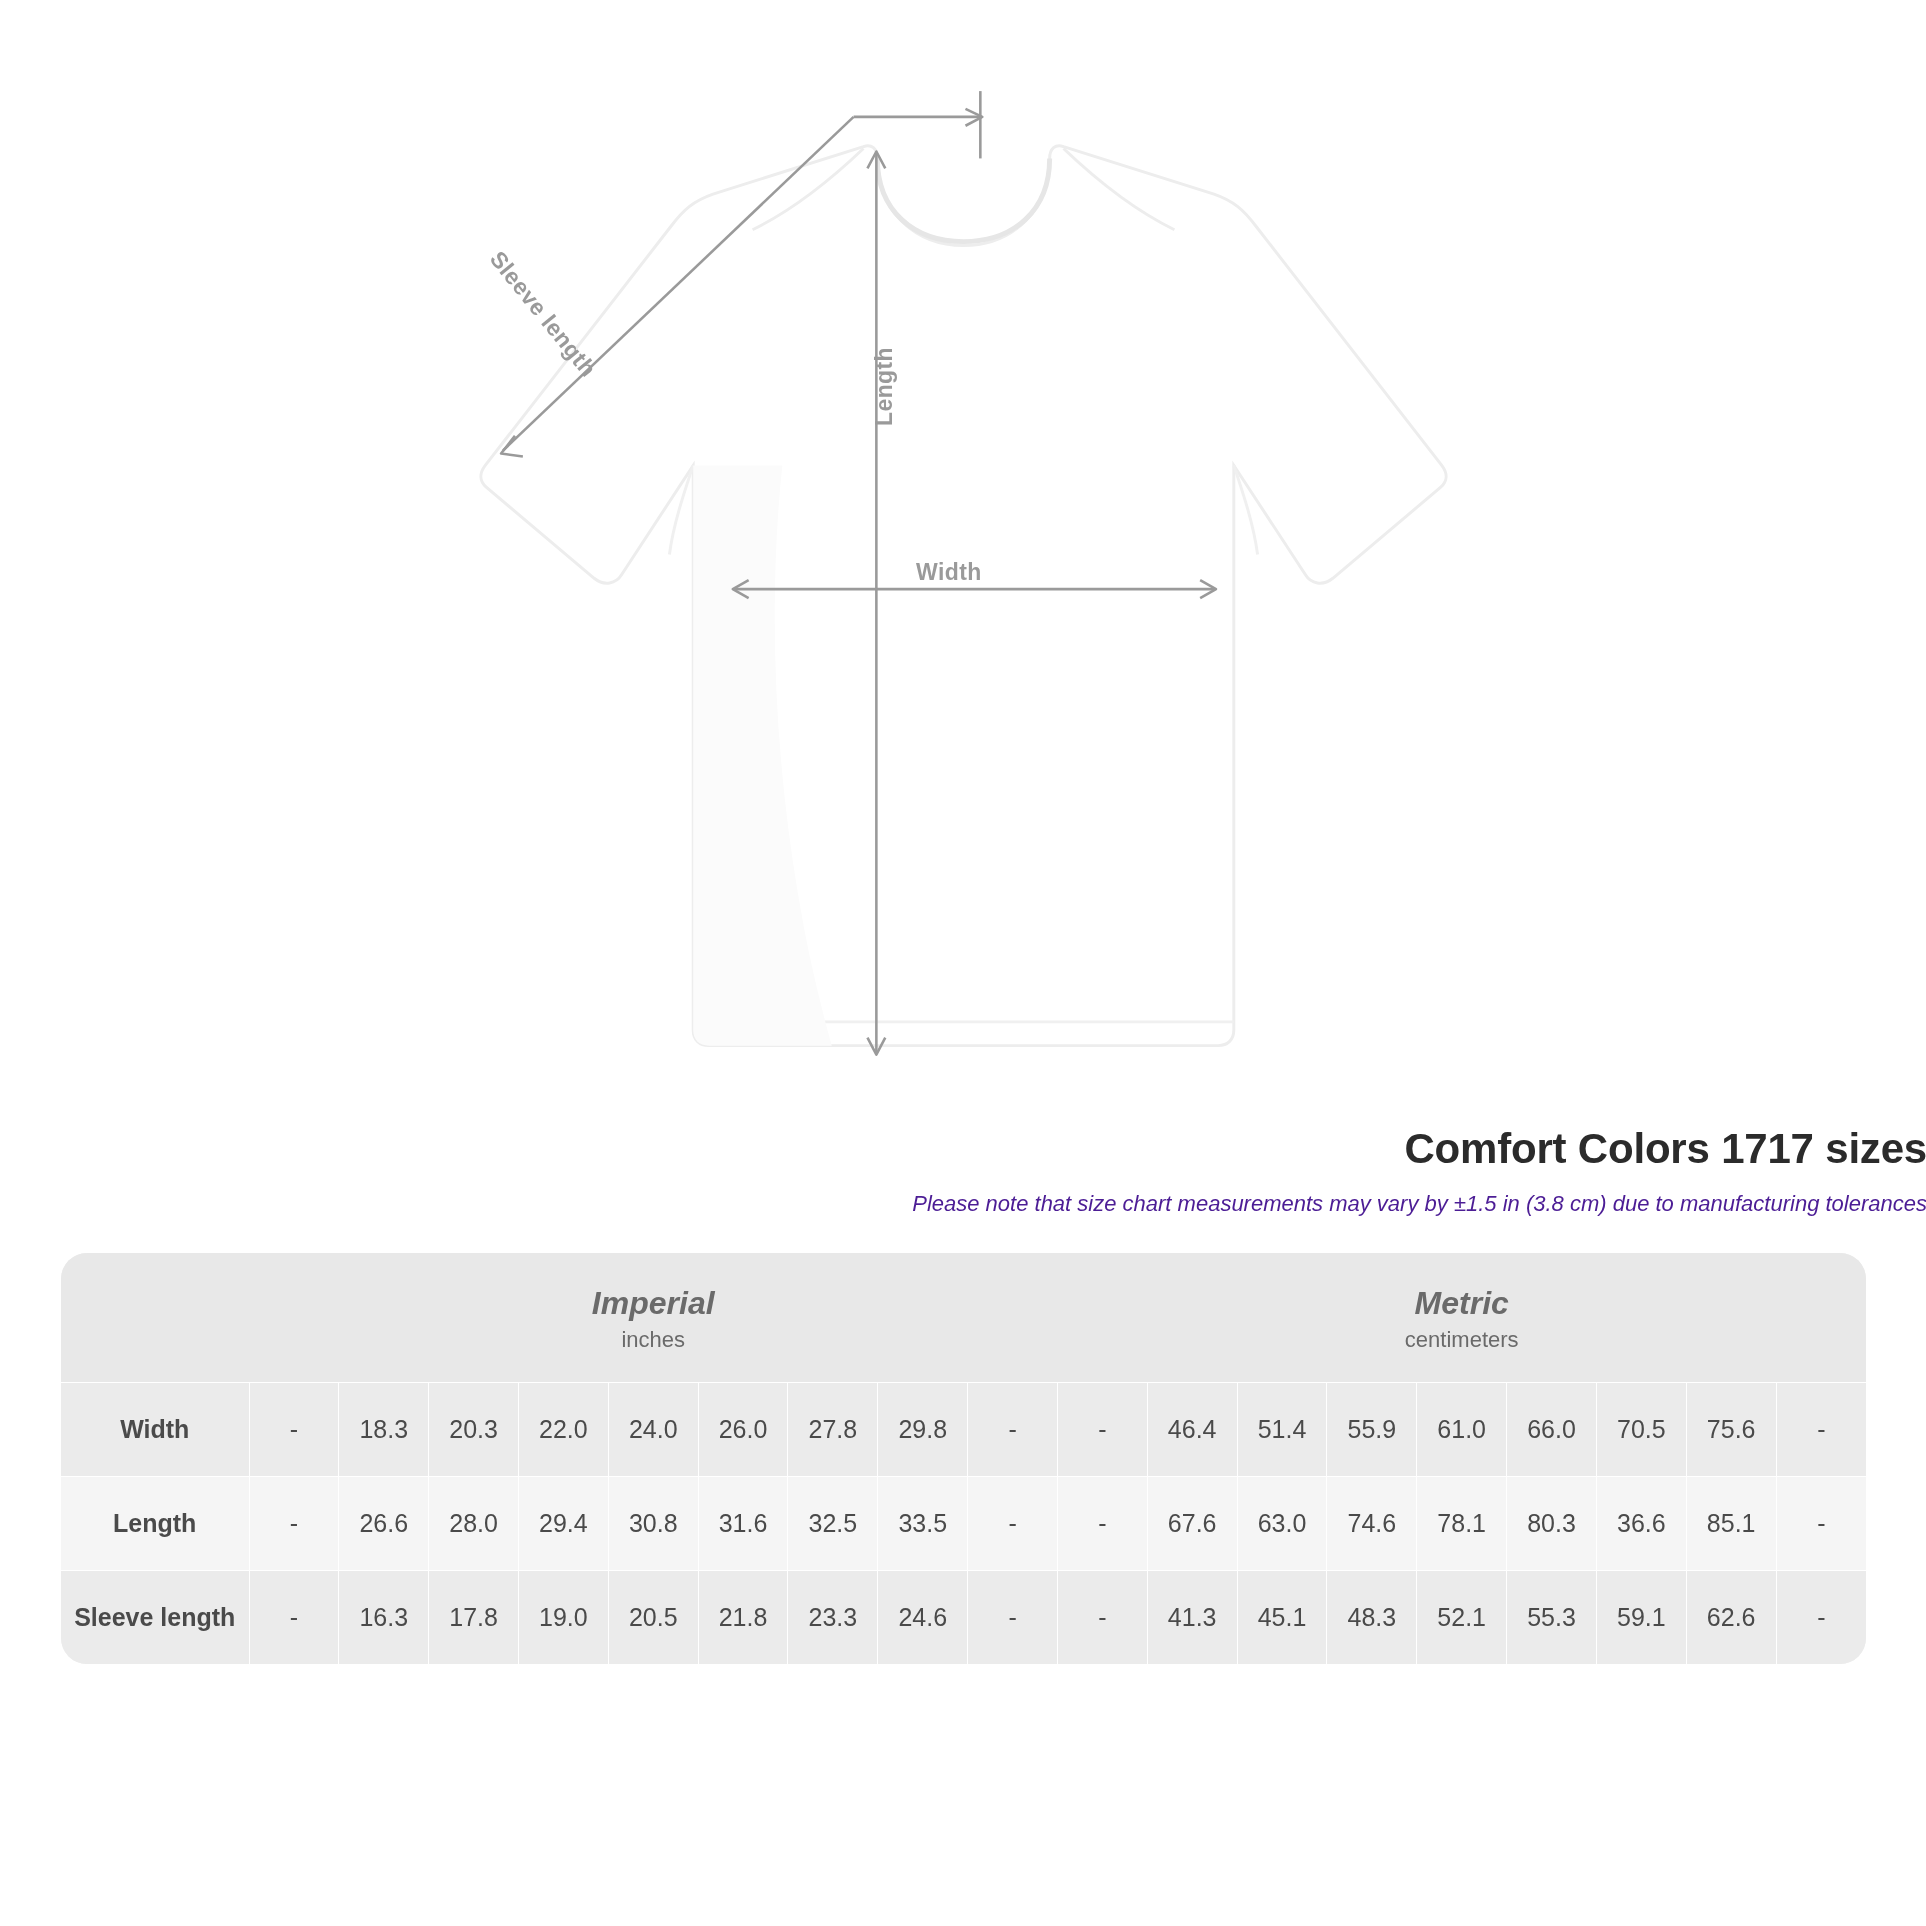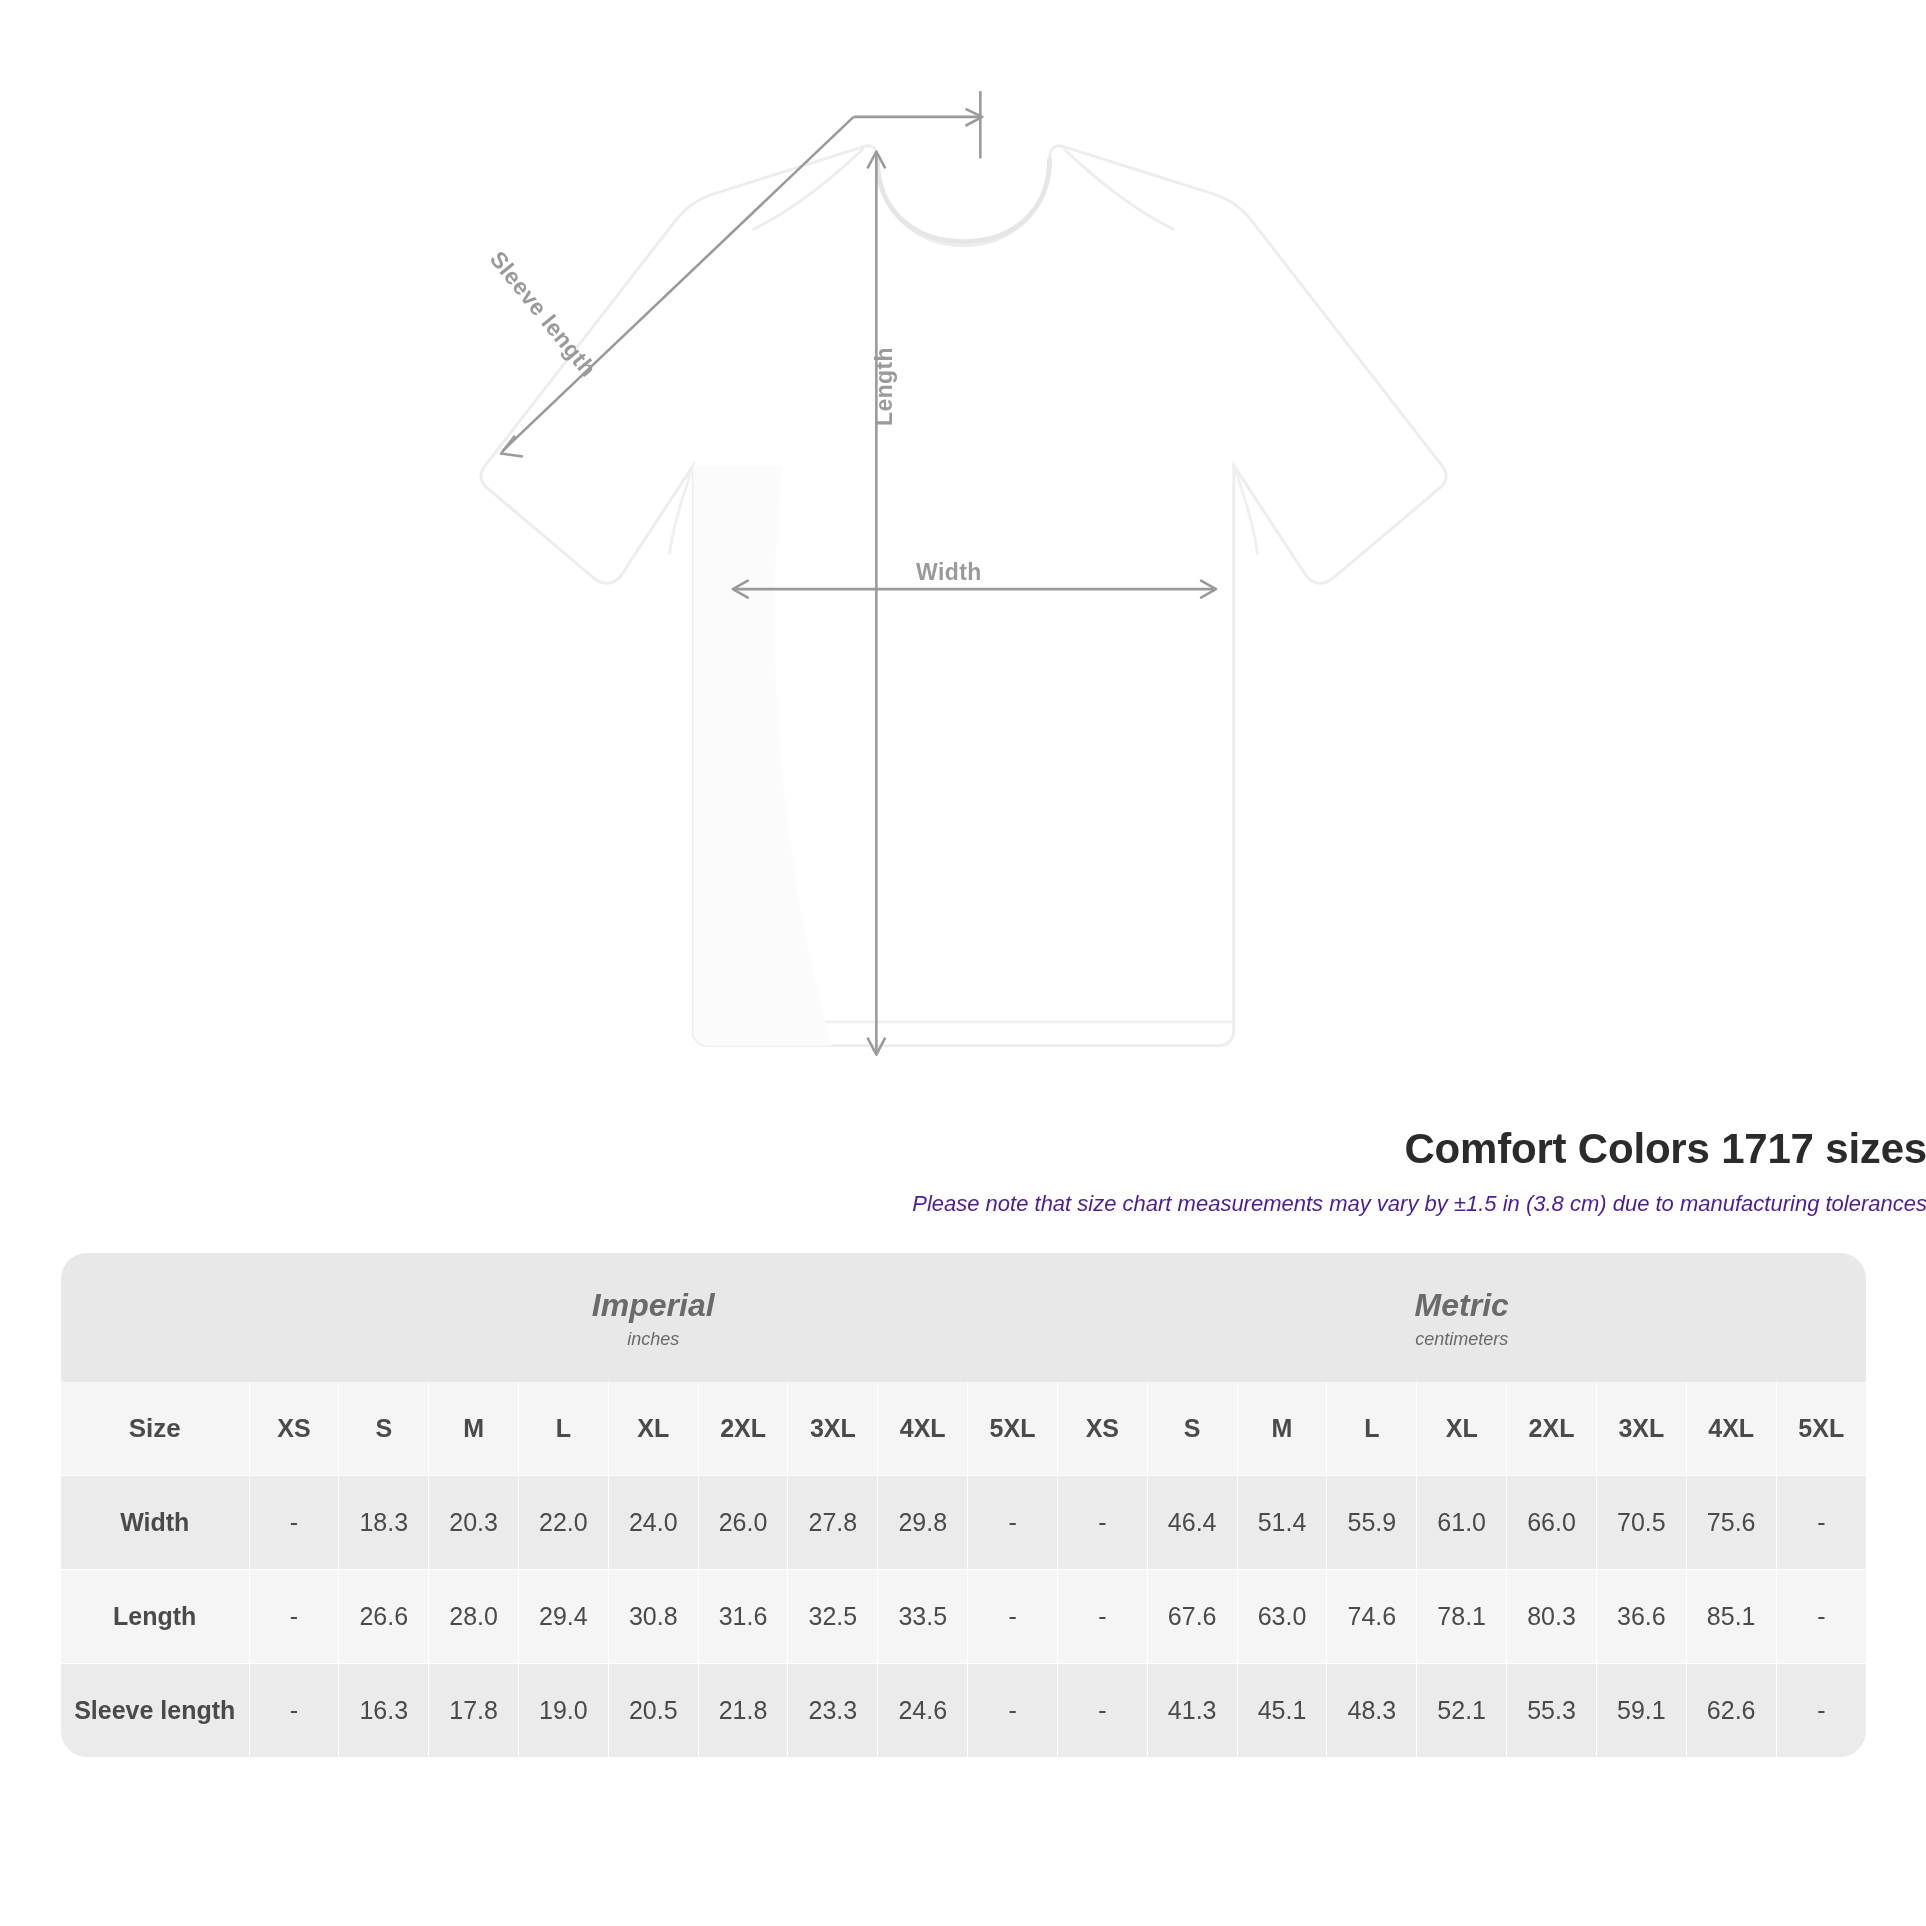--- a/index.html
+++ b/index.html
@@ -102,22 +102,21 @@
     border: none;
   }
   .unit-name {
     font-size: 32px;
     font-weight: bold;
     font-style: italic;
     color: #6a6a6a;
     line-height: 1.25;
   }
   .unit-sub {
-    font-size: 18px;
-    font-style: italic;
+    font-size: 22px;
     color: #6a6a6a;
     margin-top: 4px;
   }
   .sizes-row td {
     height: 91px;
     background: #f5f5f5;
     font-weight: bold;
     color: #5a5a5a;
     font-size: 26px;
     border-right: 1px solid #ffffff;
@@ -229,41 +228,20 @@
           <td colspan="9">
             <div class="unit-name">Imperial</div>
             <div class="unit-sub">inches</div>
           </td>
           <td colspan="9">
             <div class="unit-name">Metric</div>
             <div class="unit-sub">centimeters</div>
           </td>
         </tr>
 
-        <tr class="sizes-row">
-          <td class="rowhead">Size</td>
-          <td>XS</td>
-          <td>S</td>
-          <td>M</td>
-          <td>L</td>
-          <td>XL</td>
-          <td>2XL</td>
-          <td>3XL</td>
-          <td>4XL</td>
-          <td>5XL</td>
-          <td>XS</td>
-          <td>S</td>
-          <td>M</td>
-          <td>L</td>
-          <td>XL</td>
-          <td>2XL</td>
-          <td>3XL</td>
-          <td>4XL</td>
-          <td class="last-col">5XL</td>
-        </tr>
 
         <tr class="data-row odd">
           <td class="rowhead">Width</td>
           <td>-</td>
           <td>18.3</td>
           <td>20.3</td>
           <td>22.0</td>
           <td>24.0</td>
           <td>26.0</td>
           <td>27.8</td>

